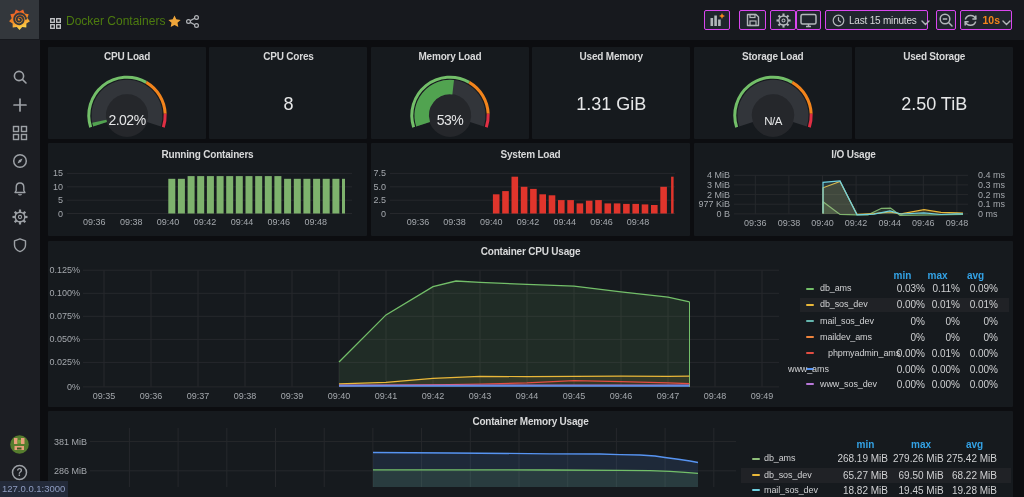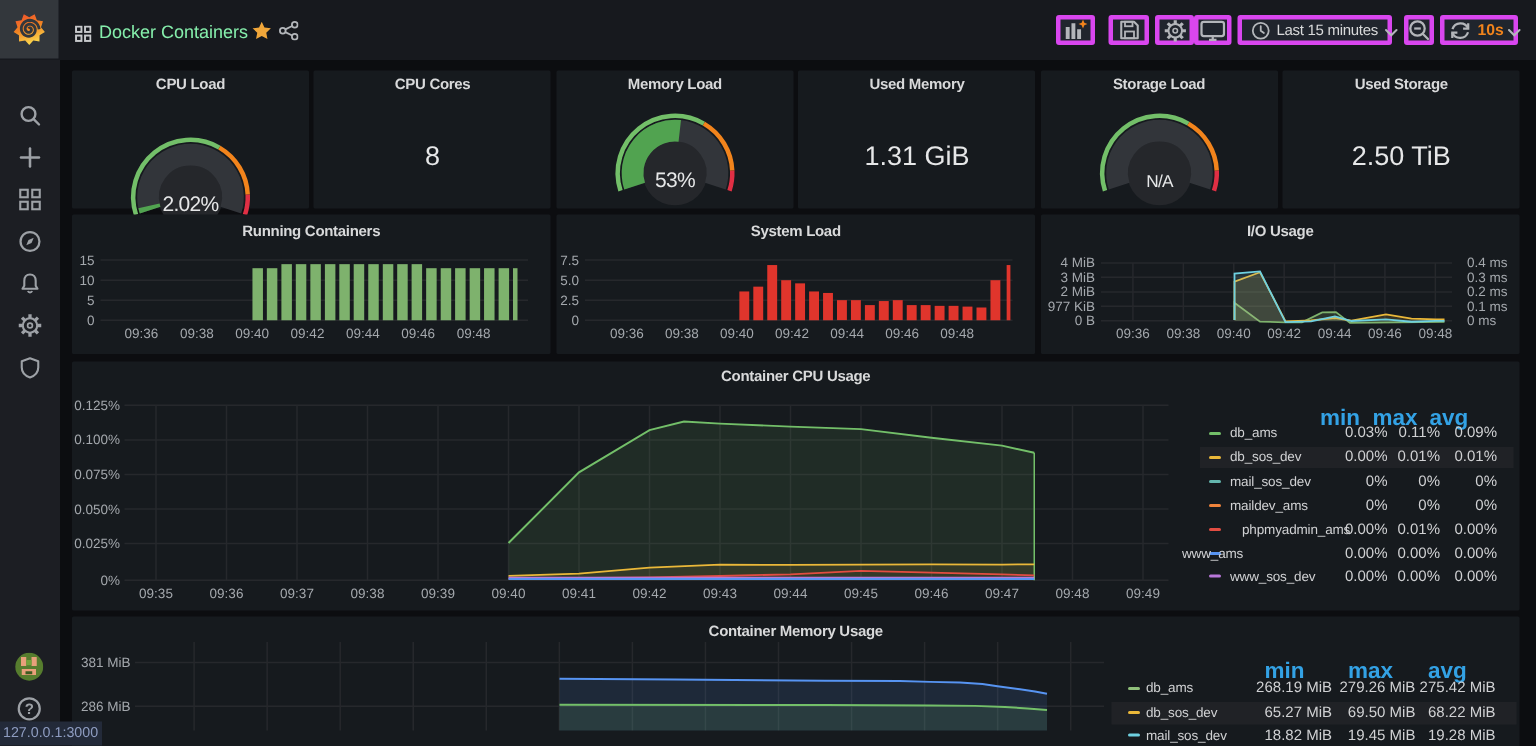--- a/index.html
+++ b/index.html
@@ -1,23 +1,23 @@
 <!DOCTYPE html>
 <html><head><meta charset="utf-8"><style>
 *{margin:0;padding:0;box-sizing:border-box}
 html,body{width:1024px;height:497px;overflow:hidden;background:#0c0d10;font-family:"Liberation Sans",sans-serif}
 .abs{position:absolute}
 .panel{position:absolute;background:#161a1e;border-radius:1px}
 .ptitle{position:absolute;left:0;right:0;text-align:center;font-size:10px;font-weight:700;color:#d8d9da;letter-spacing:-0.2px}
 .bigval{position:absolute;left:0;right:0;text-align:center;font-size:18px;font-weight:500;color:#e6e7e8;letter-spacing:0px}
-.navbtn{position:absolute;background:#20252d;border:3px solid #d946ef;border-radius:2px;display:flex;align-items:center;justify-content:center}
+.navbtn{position:absolute;background:#20252d;border:1px solid #d946ef;border-radius:2px;display:flex;align-items:center;justify-content:center}
 .navbtn svg{flex-shrink:0}
 .lgrow{position:absolute;font-size:9px;color:#d0d1d3;white-space:nowrap;letter-spacing:-0.1px}
 .lgv{position:absolute;text-align:right;font-size:10px;color:#d0d1d3}
-.lgh{position:absolute;text-align:left;font-size:15px;font-weight:700;color:#33a2e5}
+.lgh{position:absolute;text-align:center;font-size:10px;font-weight:700;color:#33a2e5}
 .dash{position:absolute;width:8px;height:2px;border-radius:1px}
 </style></head><body>
 <div class="abs" style="left:0;top:0;width:1024px;height:40px;background:#17191e"></div>
 <div class="abs" style="left:0;top:0;width:39px;height:39px;background:#33373c;display:flex;align-items:center;justify-content:center">
     <svg width="23" height="23" viewBox="0 0 23 23" style="">
       <defs>
         <linearGradient id="glg" x1="0" y1="0" x2="0.35" y2="1">
           <stop offset="0" stop-color="#ef4c2c"></stop>
           <stop offset="0.55" stop-color="#f08423"></stop>
           <stop offset="1" stop-color="#fbd34b"></stop>
@@ -28,21 +28,21 @@
     </svg>
   </div>
 <div class="abs" style="left:50px;top:15px"><svg width="11" height="11" viewBox="0 0 11 11" style="">
       <g fill="none" stroke="#c7c9cc" stroke-width="1.3">
         <rect x="0.7" y="0.7" width="3.6" height="3.6"></rect>
         <rect x="6.7" y="0.7" width="3.6" height="3.6"></rect>
         <rect x="0.7" y="6.7" width="3.6" height="3.6"></rect>
         <rect x="6.7" y="6.7" width="3.6" height="3.6"></rect>
       </g>
     </svg></div>
-<div class="abs" style="left:66px;top:13.5px;font-size:12px;color:#86efac;white-space:nowrap">Docker Containers</div>
+<div class="abs" style="left:66px;top:13.5px;font-size:12px;color:#4d7c0f;white-space:nowrap">Docker Containers</div>
 <div class="abs" style="left:168px;top:14px"><svg width="13" height="13" viewBox="0 0 13 13" style="">
       <path d="M6.5 0.5 L8.3 4.3 L12.6 4.9 L9.5 7.8 L10.3 12 L6.5 10 L2.7 12 L3.5 7.8 L0.4 4.9 L4.7 4.3 Z" fill="#F0A63A"></path>
     </svg></div>
 <div class="abs" style="left:186px;top:14px"><svg width="13" height="13" viewBox="0 0 13 13" style="">
       <g fill="none" stroke="#b3b6ba" stroke-width="1.2">
         <circle cx="10.5" cy="2.5" r="1.9"></circle>
         <circle cx="2.5" cy="6.5" r="1.9"></circle>
         <circle cx="10.5" cy="10.5" r="1.9"></circle>
         <line x1="4.2" y1="5.6" x2="8.8" y2="3.3"></line>
         <line x1="4.2" y1="7.4" x2="8.8" y2="9.7"></line>
@@ -96,21 +96,21 @@
         <path d="M1 1 L4.5 4.5 L8 1" fill="none" stroke="#b3b6ba" stroke-width="1.4" stroke-linecap="round"></path>
       </svg></span>
   </div>
 <div class="navbtn" style="left:936px;top:10px;width:20px;height:20px">
     <svg width="16" height="16" viewBox="0 0 16 16" style="">
       <circle cx="7" cy="7" r="4.8" fill="none" stroke="#b3b6ba" stroke-width="1.5"></circle>
       <line x1="4.8" y1="7" x2="9.2" y2="7" stroke="#b3b6ba" stroke-width="1.5"></line>
       <line x1="10.8" y1="10.8" x2="14" y2="14" stroke="#b3b6ba" stroke-width="1.5" stroke-linecap="round"></line>
     </svg>
   </div>
-<div class="navbtn" style="left:960px;top:10px;width:52px;height:20px;justify-content:flex-start;padding-left:3px">
+<div class="navbtn" style="left:960px;top:10px;width:52px;height:20px;justify-content:flex-end;padding-left:3px">
     <svg width="15" height="15" viewBox="0 0 15 15" style="">
       <path d="M12.8 6 A5.6 5.6 0 0 0 2.3 6.4" fill="none" stroke="#b3b6ba" stroke-width="1.5"></path>
       <path d="M2.2 8.8 A5.6 5.6 0 0 0 12.7 8.5" fill="none" stroke="#b3b6ba" stroke-width="1.5"></path>
       <path d="M12.8 2.5 L12.8 6 L9.4 6" fill="none" stroke="#b3b6ba" stroke-width="1.5"></path>
       <path d="M2.2 12.4 L2.2 8.8 L5.6 8.8" fill="none" stroke="#b3b6ba" stroke-width="1.5"></path>
     </svg>
     <span style="font-size:10.5px;font-weight:700;color:#f2841c;margin-left:4px">10s</span>
     <span style="margin-left:2px;margin-top:2px"><svg width="9" height="6" viewBox="0 0 9 6" style="">
         <path d="M1 1 L4.5 4.5 L8 1" fill="none" stroke="#b3b6ba" stroke-width="1.4" stroke-linecap="round"></path>
       </svg></span>
@@ -179,21 +179,21 @@
 <div class="panel" style="left:209.4px;top:47px;width:158px;height:92px"></div>
 <div class="ptitle" style="left:209.4px;top:51px;width:158px">CPU Cores</div>
 <div class="panel" style="left:370.9px;top:47px;width:158px;height:92px"></div>
 <div class="ptitle" style="left:370.9px;top:51px;width:158px">Memory Load</div>
 <div class="panel" style="left:532.3px;top:47px;width:158px;height:92px"></div>
 <div class="ptitle" style="left:532.3px;top:51px;width:158px">Used Memory</div>
 <div class="panel" style="left:693.7px;top:47px;width:158px;height:92px"></div>
 <div class="ptitle" style="left:693.7px;top:51px;width:158px">Storage Load</div>
 <div class="panel" style="left:855.2px;top:47px;width:158px;height:92px"></div>
 <div class="ptitle" style="left:855.2px;top:51px;width:158px">Used Storage</div>
-<div class="abs" style="left:48px;top:63px;width:158px;height:92px">
+<div class="abs" style="left:48px;top:47px;width:158px;height:92px">
     <svg width="158" height="92" style="position:absolute;left:0;top:0">
       <circle cx="79" cy="68.4" r="21.5" fill="#25272b"></circle>
       <path d="M 52.09 77.15 A 28.3 28.3 0 1 1 105.91 77.15" stroke="#32353a" stroke-width="14.5" fill="none"></path>
       <path d="M 52.09 77.15 A 28.3 28.3 0 0 1 51.31 74.26" stroke="#51a350" stroke-width="14.5" fill="none"></path>
       <path d="M 42.67 80.20 A 38.2 38.2 0 0 1 98.24 35.40" stroke="#73BF69" stroke-width="3" fill="none"></path>
       <path d="M 98.24 35.40 A 38.2 38.2 0 0 1 117.16 66.72" stroke="#F2841C" stroke-width="3" fill="none"></path>
       <path d="M 117.16 66.72 A 38.2 38.2 0 0 1 115.33 80.20" stroke="#E02F44" stroke-width="3" fill="none"></path>
       <text x="79" y="77.9" text-anchor="middle" font-size="14" font-weight="500" letter-spacing="-0.5" fill="#e6e7e8" font-family="Liberation Sans, sans-serif">2.02%</text>
     </svg>
   </div>

